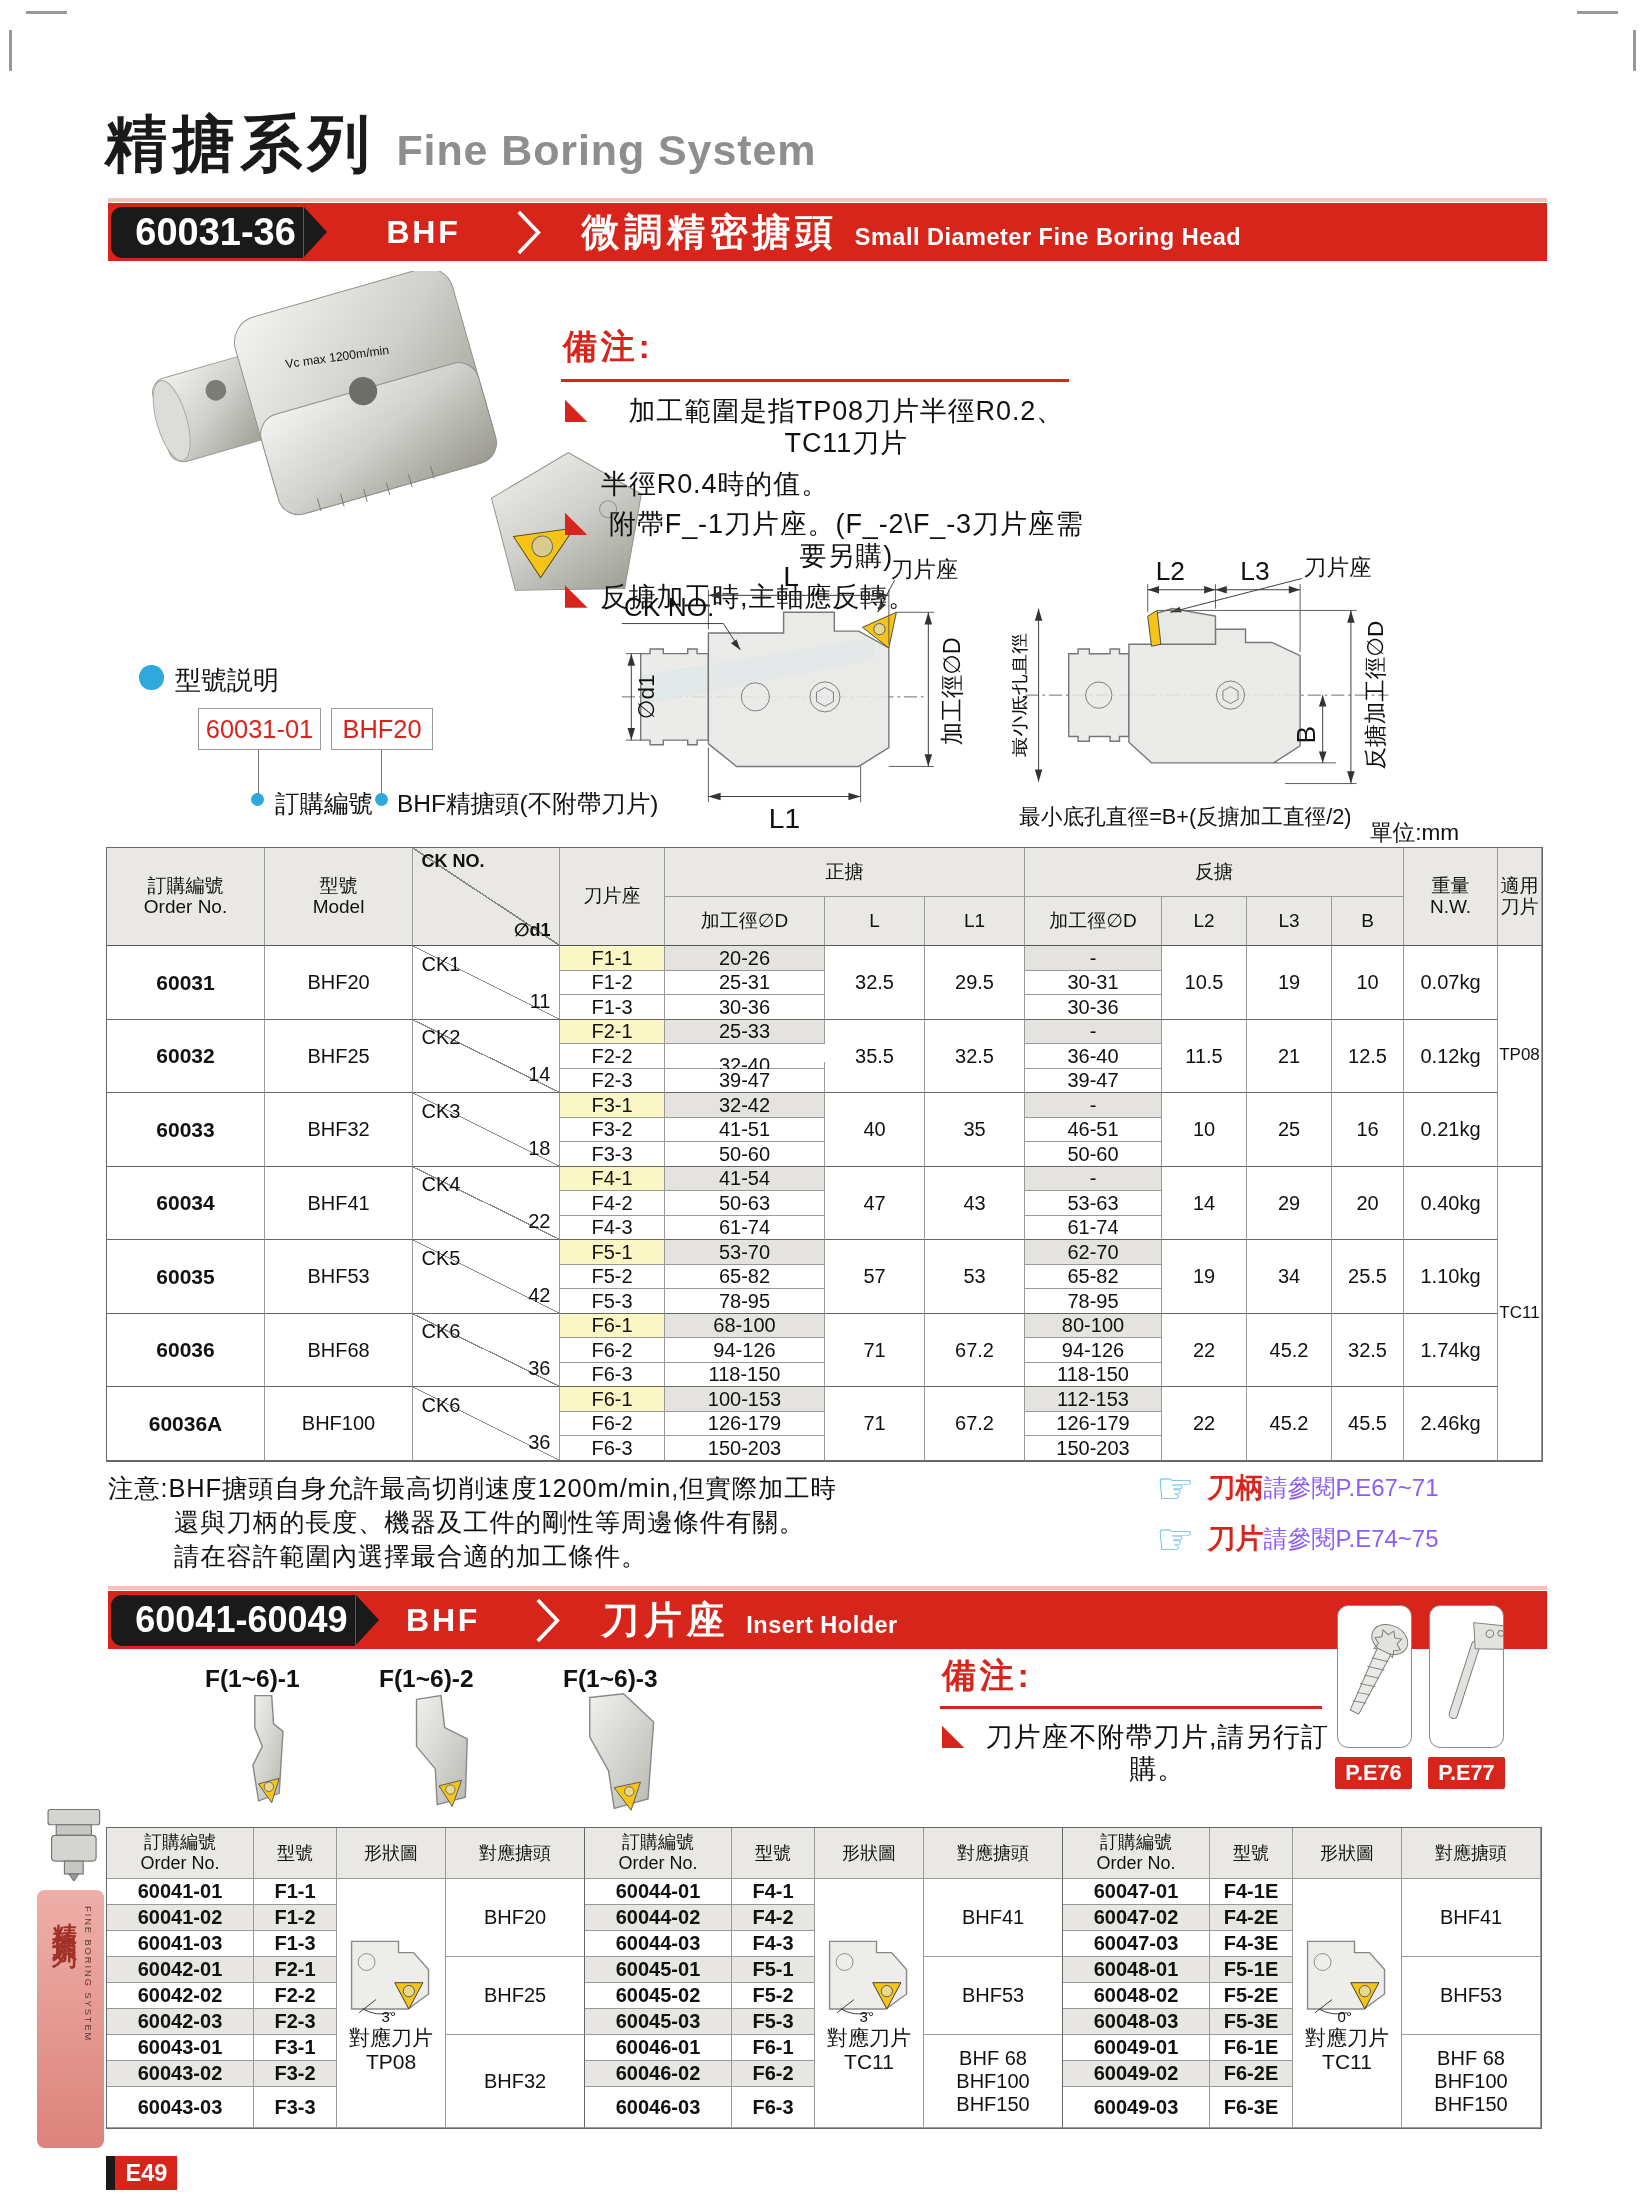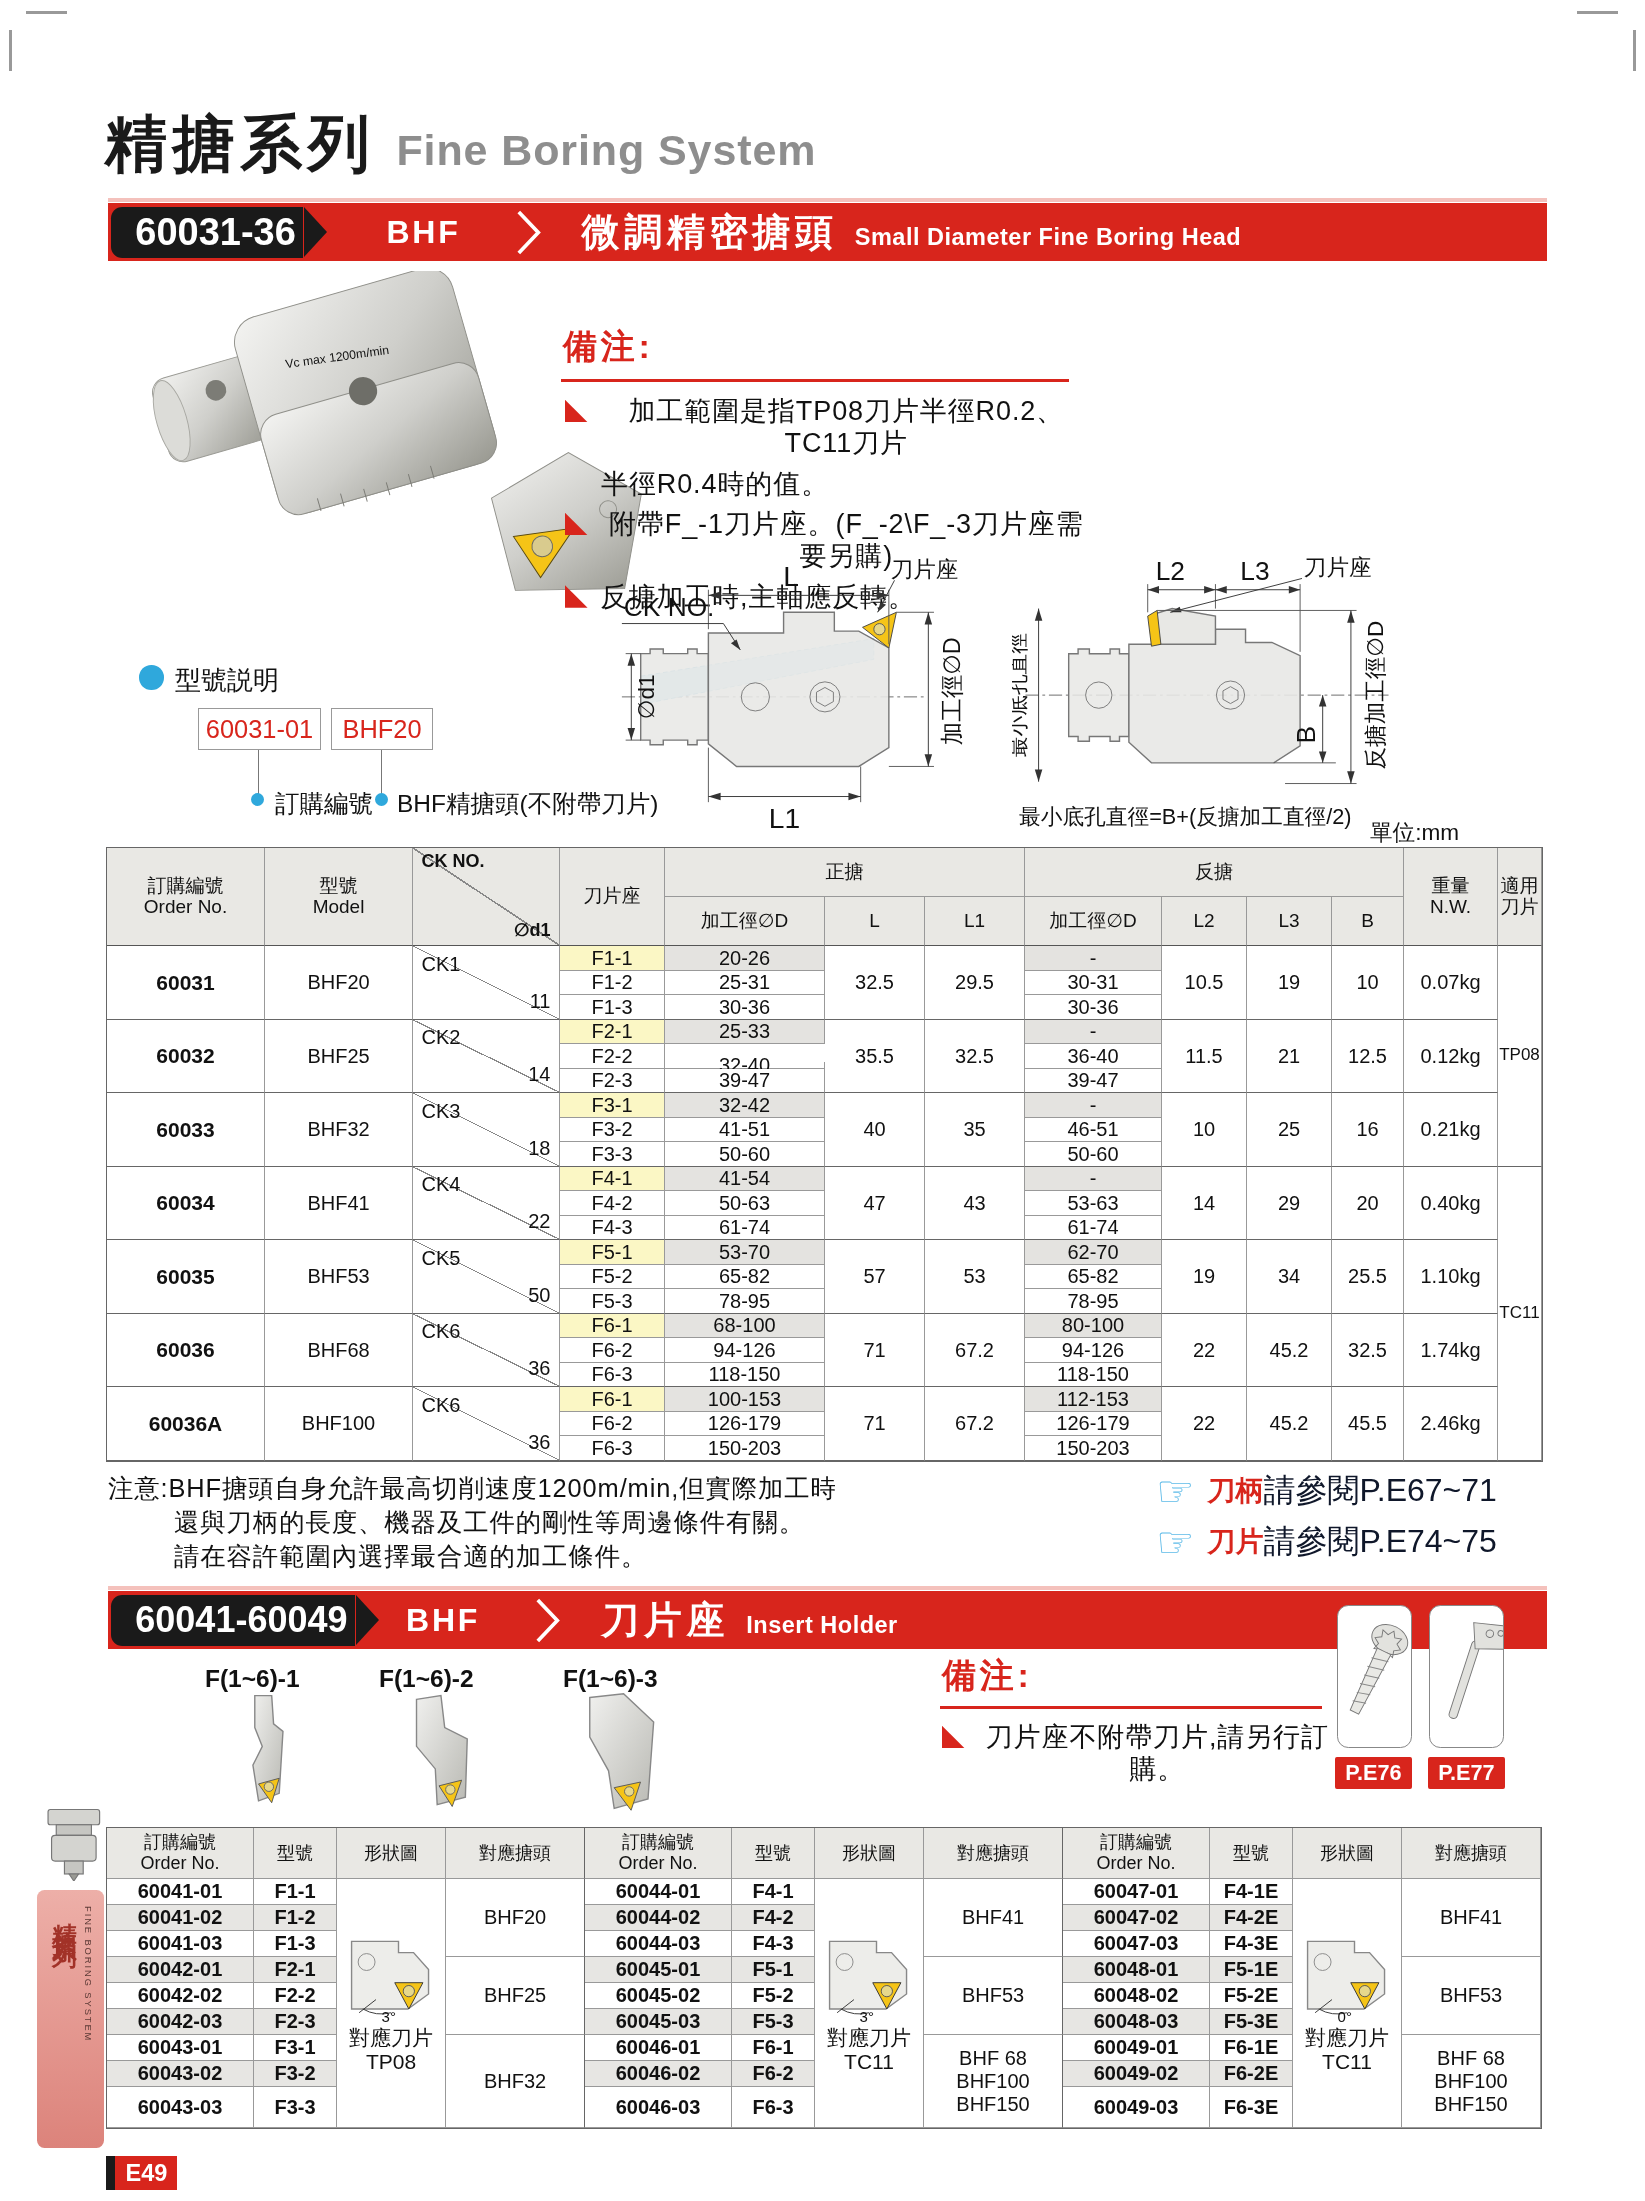--- a/index.html
+++ b/index.html
@@ -65,21 +65,21 @@
   .mc.body-ck .br{font-weight:normal;font-size:20px;bottom:6.6px;}
 
   
   #main-note{position:absolute;left:108px;top:1471px;font-size:25.4px;line-height:34px;color:#111;letter-spacing:0.9px;}
   #main-note .ind{padding-left:66px;}
 
   
   .ref-link{position:absolute;display:flex;align-items:center;}
   .ref-link .hand{font-family:"DejaVu Sans",sans-serif;font-size:43px;color:#5FBBE8;margin-right:13px;line-height:38px;}
   .ref-link .red{color:#D8251C;font-weight:bold;font-size:28px;}
-  .ref-link .blk{color:#0f172a;font-size:32px;}
+  .ref-link .blk{color:#8b5cf6;font-size:24px;}
 
   
   .fig-label{position:absolute;font-size:24.5px;font-weight:bold;color:#111;}
   .pe-box{position:absolute;width:73px;height:141px;border:1.9px solid #888;border-radius:11.3px;background:#fff;
         display:flex;align-items:center;justify-content:center;}
   .pe-badge{position:absolute;width:77px;height:32px;background:#D8251C;color:#fff;font-weight:bold;
         font-size:21.7px;display:flex;align-items:center;justify-content:center;border-radius:1.9px;}
 
   
   #holder-table{position:absolute;left:106px;top:1827px;display:grid;
@@ -402,21 +402,21 @@
     <div class="mc " style="grid-area: 13 / 8;">53-63</div>
     <div class="mc ge" style="grid-area: 14 / 8;">61-74</div>
     <div class="mc ge" style="grid-area: 12 / 9 / span 3;">14</div>
     <div class="mc ge" style="grid-area: 12 / 10 / span 3;">29</div>
     <div class="mc ge" style="grid-area: 12 / 11 / span 3;">20</div>
     <div class="mc ge" style="grid-area: 12 / 12 / span 3;">0.40kg</div>
     <div class="mc bold ge" style="grid-area: 15 / 1 / span 3;">60035</div>
     <div class="mc ge" style="grid-area: 15 / 2 / span 3;">BHF53</div>
     <div class="mc diag ge body-ck" style="grid-area: 15 / 3 / span 3;">
       <span class="tl">CK5</span>
-      <span class="br">50</span>
+      <span class="br">42</span>
     </div>
     <div class="mc yl " style="grid-area: 15 / 4;">F5-1</div>
     <div class="mc " style="grid-area: 16 / 4;">F5-2</div>
     <div class="mc ge" style="grid-area: 17 / 4;">F5-3</div>
     <div class="mc gy " style="grid-area: 15 / 5;">53-70</div>
     <div class="mc " style="grid-area: 16 / 5;">65-82</div>
     <div class="mc ge" style="grid-area: 17 / 5;">78-95</div>
     <div class="mc ge" style="grid-area: 15 / 6 / span 3;">57</div>
     <div class="mc ge" style="grid-area: 15 / 7 / span 3;">53</div>
     <div class="mc gy " style="grid-area: 15 / 8;">62-70</div>

